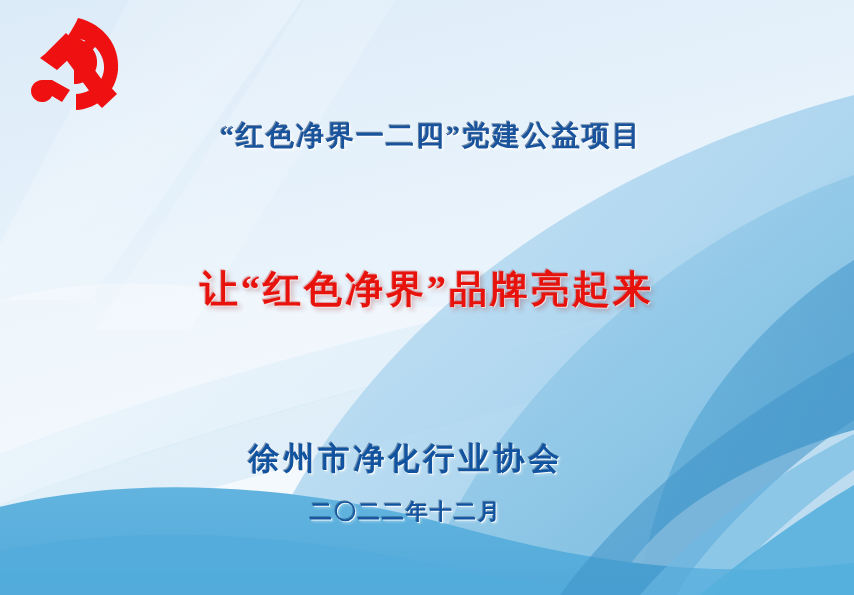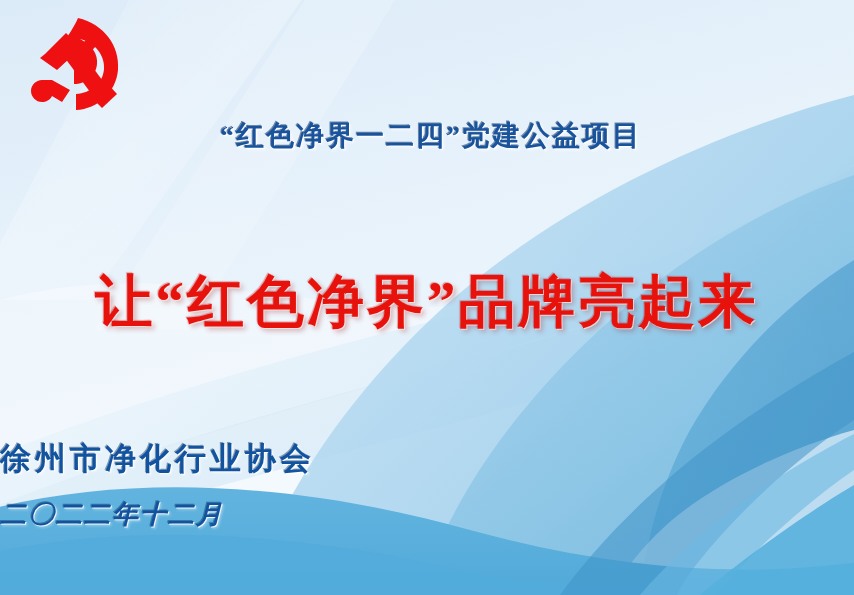--- a/index.html
+++ b/index.html
@@ -58,62 +58,61 @@
   }
 
   .headline {
     position: absolute;
     left: 0;
     top: 264px;
     width: 854px;
     text-align: center;
     font-family: "Liberation Serif", "DejaVu Serif", serif;
     font-weight: bold;
-    font-size: 57px;
+    font-size: 38px;
     letter-spacing: 3px;
     color: #e8120c;
     white-space: nowrap;
     text-shadow:
       1px 1px 0 rgba(255,235,235,0.7),
       3px 3px 5px rgba(150,20,20,0.30),
       -1px -1px 1px rgba(200,0,0,0.35);
   }
 
   .org-block {
     position: absolute;
     left: 0;
     top: 438px;
     width: 812px;
-    text-align: left;
+    text-align: center;
   }
   .org-name {
     font-family: "Liberation Sans", "DejaVu Sans", sans-serif;
     font-weight: bold;
     font-size: 31px;
     letter-spacing: 4px;
     color: #11539e;
     white-space: nowrap;
     text-shadow:
       1px 1px 0 rgba(255,255,255,0.85),
       -1px -1px 0 rgba(8,44,96,0.45),
       2px 2px 3px rgba(255,255,255,0.45);
   }
   .org-date {
     margin-top: 17px;
     font-family: "Liberation Sans", "DejaVu Sans", sans-serif;
     font-weight: bold;
-    font-size: 26px;
+    font-size: 22px;
     letter-spacing: 2px;
     color: #11539e;
     white-space: nowrap;
     text-shadow:
       1px 1px 0 rgba(255,255,255,0.85),
       -1px -1px 0 rgba(8,44,96,0.45),
       2px 2px 3px rgba(255,255,255,0.45);
-    font-style: italic;
   }
 </style>
 </head>
 <body>
 
 <div id="slide">
 
   <svg class="bg-svg" viewBox="0 0 854 595" preserveAspectRatio="none">
     <defs>
       <linearGradient id="gTop" x1="0" y1="0" x2="0.35" y2="1">

